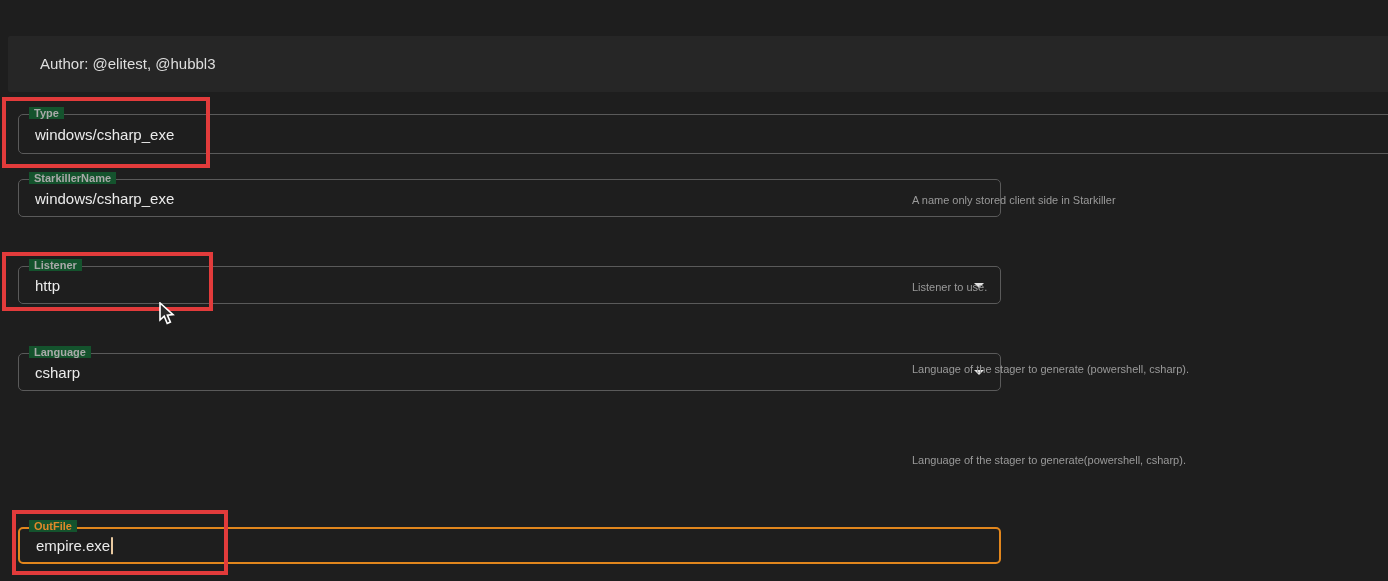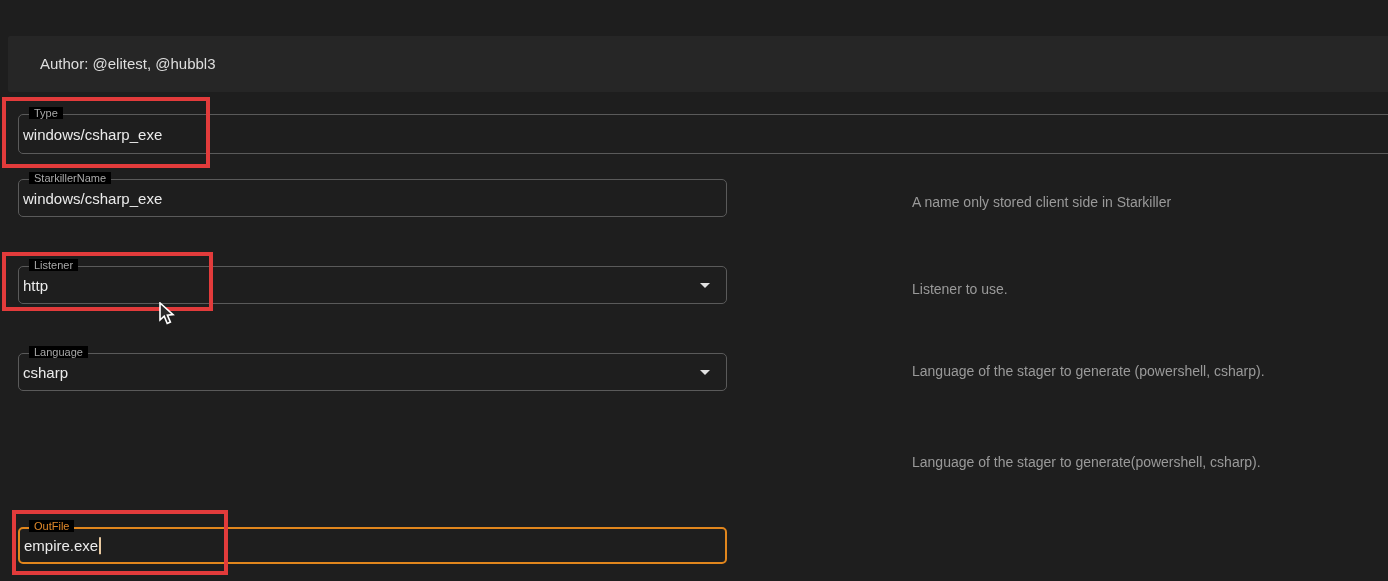--- a/index.html
+++ b/index.html
@@ -22,46 +22,46 @@
   .author-panel {
     position:absolute; left:8px; top:36px; width:1380px; height:56px;
     background:#262626; border-radius:2px 0 0 2px;
   }
   .author-panel .author-text {
     position:absolute; left:32px; top:0; line-height:56px;
     font-size:15px; color:#dedede;
   }
   
   .field {
-    position:absolute; left:18px; width:709px; height:38px;
+    position:absolute; left:18px; width:983px; height:38px;
     border:1px solid #5a5a5a; border-radius:5px; background:transparent;
   }
   .field .flabel {
     position:absolute; top:-8px; left:10px; padding:0 5px;
-    font-size:11px; color:#a9a9a9; background:#000000; white-space:nowrap;
+    font-size:11px; color:#a9a9a9; background:#14532d; white-space:nowrap;font-weight:bold;
   }
   .field .fvalue {
-    position:absolute; left:4px; top:50%; transform:translateY(-50%);
+    position:absolute; left:16px; top:50%; transform:translateY(-50%);
     font-size:15px; color:#ebebeb; white-space:nowrap;
   }
   .field.fullwidth { width:1382px; height:40px; }
   .field .caret {
     position:absolute; right:16px; top:50%; margin-top:-2px;
     width:0; height:0;
     border-left:5px solid transparent; border-right:5px solid transparent;
     border-top:5px solid #e2e2e2;
   }
   .field.focused { border:2px solid #e1861d; }
   .field.focused .flabel { color:#e0882a; top:-9px; left:9px; }
   .text-caret {
     display:inline-block; width:2px; height:17px; background:#e8c9a0;
     vertical-align:middle; margin-left:1px; margin-top:-2px;
   }
   .helper {
-    position:absolute; left:912px; font-size:14px; color:#9a9a9a; white-space:nowrap;
+    position:absolute; left:912px; font-size:11px; color:#9a9a9a; white-space:nowrap;
   }
   
   .ann-rect {
     position:absolute; border:4px solid #e23b3b; background:transparent;
     z-index:30;
   }
   
   .cursor { position:absolute; z-index:40; }
 </style>
 </head>

